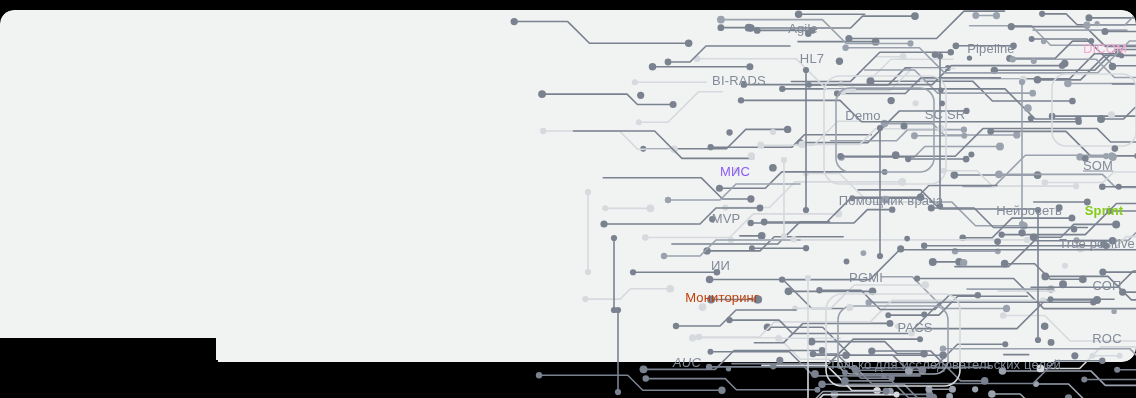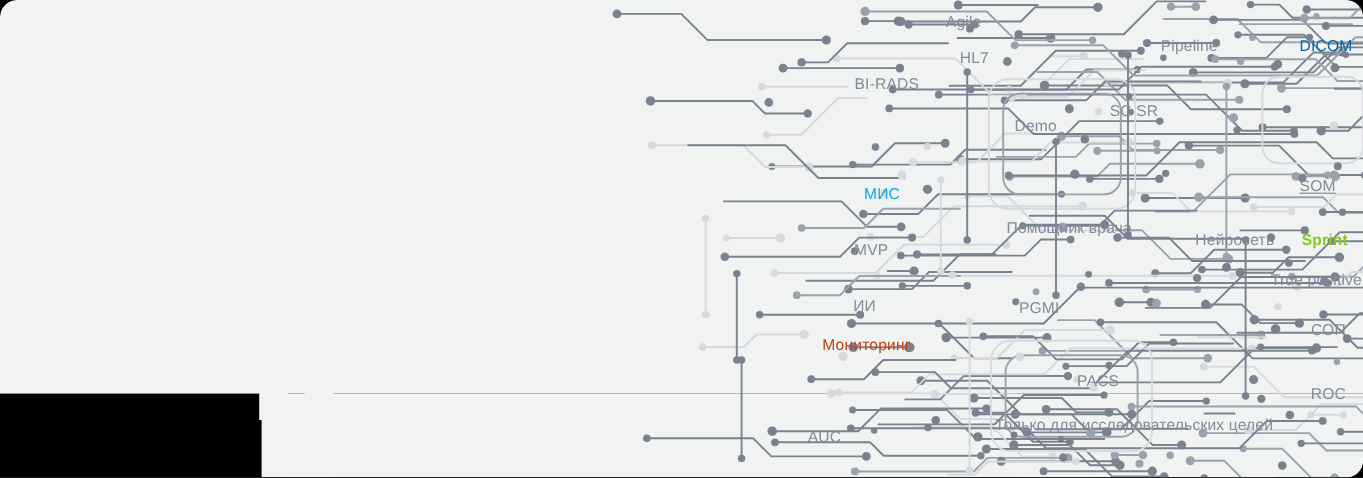--- a/index.html
+++ b/index.html
@@ -1,18 +1,18 @@
 <!DOCTYPE html>
 <html><head>
 <meta charset="utf-8">
 <style>
   html,body{margin:0;padding:0;background:#000;}
   body{width:1136px;height:398px;overflow:hidden;
        font-family:"Liberation Sans","DejaVu Sans",sans-serif;}
-  #root{position:relative;width:1136px;height:398px;background:#000;}
+  #root{position:relative;width:1136px;height:352px;background:#000;margin-top:10px;}
 
   
   #card{
     position:absolute;inset:0;
     background:#f1f2f2;
     border-radius:14px;
     -webkit-mask:
        linear-gradient(#000 0 0) 0 0/100% 328px no-repeat,
        radial-gradient(circle 18px at 18px 18px,#0000 98%,#000) 218px 310px/60px 88px no-repeat,
        linear-gradient(#000 0 0) 236px 328px/900px 70px no-repeat;
@@ -559,34 +559,34 @@
           <circle cx="1121.6270956982053" cy="45.707314657842424" r="2.634028874260387" fill="#7a8290"></circle>
           <circle cx="1114.0862972690195" cy="301.39128277888113" r="2.733253607961002" fill="#9aa2ae"></circle>
           <circle cx="1059.1509303744654" cy="197.82823736491997" r="3.4768354864217508" fill="#7a8290"></circle>
           <circle cx="1068.5382764081182" cy="387.93911283087874" r="3.623109063796284" fill="#7a8290"></circle>
         </g>
       </svg>
     </div>
   <div id="labels">
       <div class="lbl" style="left: 803px; top: 18px; color: rgb(131, 139, 153);">Agile</div>
       <div class="lbl" style="left: 991px; top: 38px; color: rgb(131, 139, 153);">Pipeline</div>
-      <div class="lbl" style="left: 1105px; top: 38px; color: #0369a1;">DICOM</div>
+      <div class="lbl" style="left: 1105px; top: 38px; color: #f9a8d4;">DICOM</div>
       <div class="lbl" style="left: 812px; top: 48px; color: rgb(131, 139, 153);">HL7</div>
       <div class="lbl" style="left: 739px; top: 70px; color: rgb(131, 139, 153);">BI-RADS</div>
-      <div class="lbl" style="left: 945px; top: 92px; color: rgb(131, 139, 153);">SC SR</div>
+      <div class="lbl" style="left: 945px; top: 104px; color: rgb(131, 139, 153);">SC SR</div>
       <div class="lbl" style="left: 855px; top: 105px; color: rgb(131, 139, 153); padding-left: 16px;">Demo</div>
       <div class="lbl" style="left: 1098px; top: 155px; color: rgb(131, 139, 153); text-decoration: underline;">SOM</div>
-      <div class="lbl" style="left: 735px; top: 161px; color: #0ea5e9;">МИС</div>
+      <div class="lbl" style="left: 735px; top: 161px; color: #8b5cf6;">МИС</div>
       <div class="lbl" style="left: 891px; top: 190px; color: rgb(131, 139, 153);">Помощник врача</div>
       <div class="lbl" style="left: 1029px; top: 200px; color: rgb(131, 139, 153);">Нейросеть</div>
       <div class="lbl" style="left: 1104px; top: 200px; color: #84cc16; font-weight: bold;">Sprint</div>
       <div class="lbl" style="left: 726px; top: 208px; color: rgb(131, 139, 153); text-align: center;">MVP</div>
       <div class="lbl" style="left: 1097px; top: 233px; color: rgb(131, 139, 153);">True positive</div>
       <div class="lbl" style="left: 711px; top: 255px; color: rgb(131, 139, 153); padding-left: 19px;">ИИ</div>
-      <div class="lbl" style="left: 866px; top: 256px; color: rgb(131, 139, 153);">PGMI</div>
+      <div class="lbl" style="left: 866px; top: 267px; color: rgb(131, 139, 153);">PGMI</div>
       <div class="lbl" style="left: 1107px; top: 275px; color: rgb(131, 139, 153);">СОП</div>
       <div class="lbl" style="left: 722px; top: 287px; color: #c2410c;">Мониторинг</div>
       <div class="lbl" style="left: 915px; top: 317px; color: rgb(131, 139, 153); text-align: right;">PACS</div>
       <div class="lbl" style="left: 1107px; top: 328px; color: rgb(131, 139, 153);">ROC</div>
-      <div class="lbl" style="left: 687px; top: 364px; color: rgb(131, 139, 153);">AUC</div>
+      <div class="lbl" style="left: 687px; top: 352px; color: rgb(131, 139, 153); font-style: italic;">AUC</div>
       <div class="lbl" style="left: 945px; top: 354px; color: rgb(131, 139, 153);">Только для исследовательских целей</div>
     </div>
 </div>
 
 </body></html>

